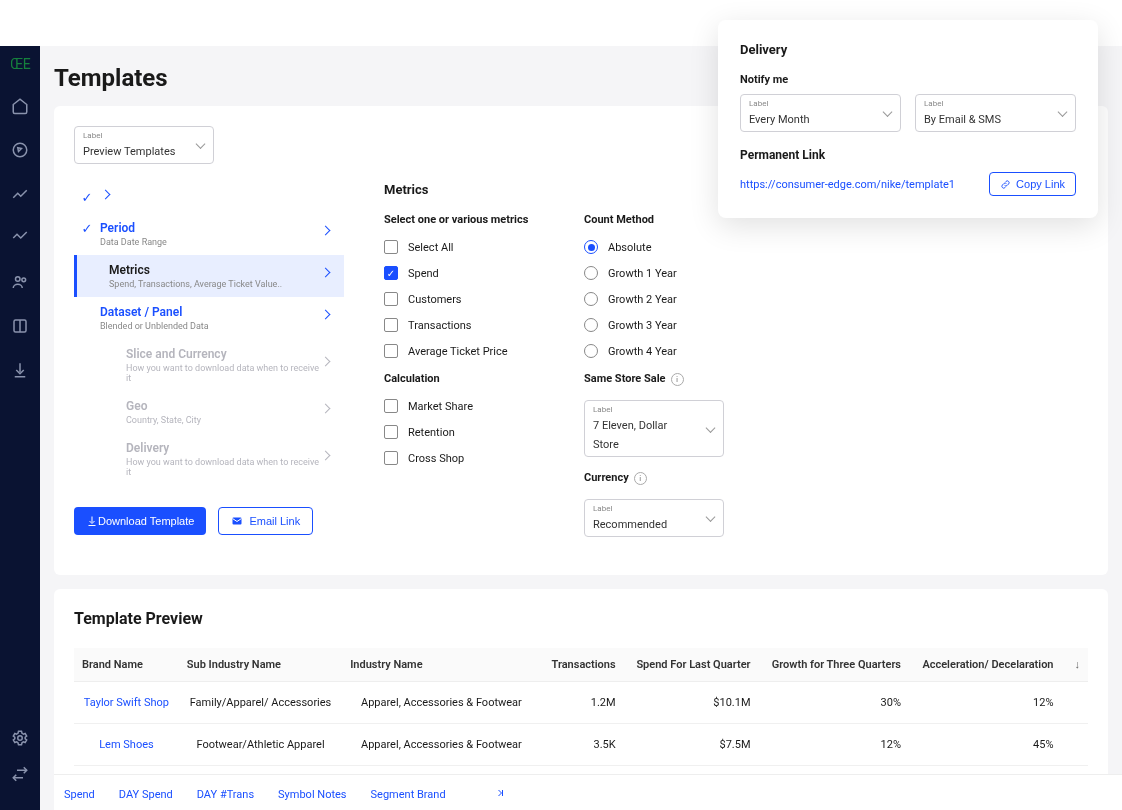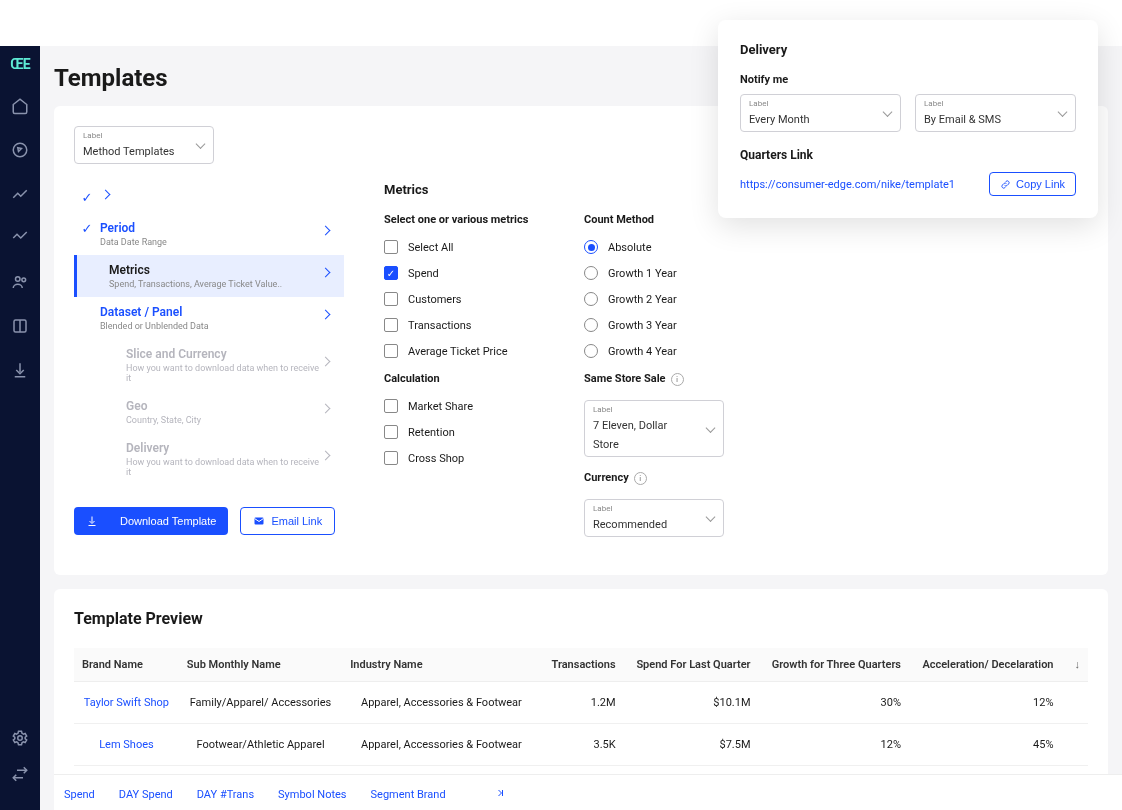--- a/index.html
+++ b/index.html
@@ -1,20 +1,20 @@
 <!DOCTYPE html>
 <html><head>
 <meta charset="utf-8">
 <style>
 * { box-sizing: border-box; margin: 0; padding: 0; }
 body { font-family: -apple-system, BlinkMacSystemFont, "Segoe UI", Roboto, Helvetica, Arial, sans-serif; background: #fff; color: #1a1a1a; width: 1122px; height: 810px; overflow: hidden; position: relative; }
 
 
 .sidebar { position: absolute; top: 46px; left: 0; width: 40px; height: 764px; background: #0a1332; display: flex; flex-direction: column; align-items: center; padding-top: 10px; }
-.sidebar-logo { color: #5eead4; font-weight: bold; font-size: 14px; margin-bottom: 24px; letter-spacing: -1px; }
+.sidebar-logo { color: #15803d; font-weight: normal; font-size: 14px; margin-bottom: 24px; letter-spacing: -1px; }
 .sidebar-icon { width: 20px; height: 20px; margin-bottom: 24px; color: #8a93ad; cursor: pointer; display:flex; align-items:center; justify-content:center; }
 .sidebar-bottom { position: absolute; bottom: 10px; display: flex; flex-direction: column; align-items: center; }
 .sidebar-bottom .sidebar-icon { margin-bottom: 16px; }
 
 
 .main { position: absolute; top: 46px; left: 40px; right: 0; bottom: 0; background: #f5f5f7; overflow: auto; }
 .page-title { font-size: 24px; font-weight: 700; margin: 18px 0 14px 14px; }
 
 .card { background: #fff; border-radius: 6px; margin: 0 14px 14px 14px; padding: 20px; }
 
@@ -38,21 +38,21 @@
 .step-title { font-size: 12px; font-weight: 600; }
 .step-sub { font-size: 9px; color: #888; margin-top: 2px; }
 .step-chevron { width: 14px; height: 14px; color: #1a4fff; align-self: center; }
 .step-chevron::before { content: ""; display: block; width: 6px; height: 6px; border-top: 1.5px solid currentColor; border-right: 1.5px solid currentColor; transform: rotate(45deg); margin-left: 2px; }
 .step.active-blue .step-title { color: #1a4fff; }
 .step.selected { background: #e8eeff; border-left: 3px solid #1a4fff; padding-left: 10px; }
 .step.disabled .step-title, .step.disabled .step-sub { color: #b5b5bd; margin-left: 26px; }
 .step.disabled .step-chevron { color: #b5b5bd; }
 
 .action-btns { display: flex; gap: 12px; margin-top: 22px; }
-.btn-primary { background: #1a4fff; color: #fff; border: none; border-radius: 4px; padding: 8px 12px; font-size: 11px; display: flex; align-items: center; gap: 22px; cursor: pointer; }
+.btn-primary { background: #1a4fff; color: #fff; border: none; border-radius: 4px; padding: 8px 12px; font-size: 11px; display: flex; align-items: center; gap: 0; cursor: pointer; }
 .btn-outline { background: #fff; color: #1a4fff; border: 1px solid #1a4fff; border-radius: 4px; padding: 7px 12px; font-size: 11px; display: flex; align-items: center; gap: 6px; cursor: pointer; }
 
 
 .metrics-panel { flex: 1; }
 .metrics-h { font-size: 13px; font-weight: 700; margin-bottom: 16px; }
 .metrics-cols { display: flex; gap: 50px; }
 .col-title { font-size: 11px; font-weight: 700; margin-bottom: 14px; }
 .metric-item { display: flex; align-items: flex-end; gap: 10px; margin-bottom: 12px; font-size: 11px; cursor: pointer; }
 .check { width: 14px; height: 14px; border: 1.5px solid #888; border-radius: 2px; display: inline-flex; align-items: center; justify-content: center; }
 .check.checked { background: #1a4fff; border-color: #1a4fff; color: #fff; font-size: 10px; }
@@ -151,21 +151,21 @@
   </div>
 </div>
 
 <div class="main">
   <h1 class="page-title">Templates</h1>
 
   <div class="card">
 
     <div class="label-select">
       <span class="lbl">Label</span>
-      <span class="val">Method Templates</span>
+      <span class="val">Preview Templates</span>
     </div>
 
     <div class="config-row">
 
       <div class="steps">
         <div id="steps-container">
             <div class="step active-blue">
               <span class="step-check">✓</span>
               <span class="step-chevron"></span>
             </div>
@@ -319,21 +319,21 @@
       </div>
     </div>
   </div>
 
   <div class="card" style="padding-bottom:50px;">
     <div class="preview-title">Template Preview</div>
     <table class="preview">
       <thead>
           <tr id="preview-head">
             <th>Brand Name</th>
-            <th>Sub Monthly Name</th>
+            <th>Sub Industry Name</th>
             <th>Industry Name</th>
             <th class="num">Transactions</th>
             <th class="num">Spend For Last Quarter</th>
             <th class="num">Growth for Three Quarters</th>
             <th class="num">Acceleration/ Decelaration</th>
             <th class="num"><span class="sort-arrow">↓</span></th>
           </tr>
         </thead>
       <tbody id="preview-body">
           <tr>
@@ -387,21 +387,21 @@
   <div class="popover-row">
     <div class="label-select">
       <span class="lbl">Label</span>
       <span class="val">Every Month</span>
     </div>
     <div class="label-select">
       <span class="lbl">Label</span>
       <span class="val">By Email &amp; SMS</span>
     </div>
   </div>
-  <div class="perm-title">Quarters Link</div>
+  <div class="perm-title">Permanent Link</div>
   <div class="link-row">
     <span class="perma">https://consumer-edge.com/nike/template1</span>
     <button class="copy-btn">
       <svg width="11" height="11" viewBox="0 0 24 24" fill="none" stroke="currentColor" stroke-width="2">
           <path d="M10 14a4 4 0 0 0 5.7 0l3-3a4 4 0 0 0-5.7-5.7l-1 1"></path>
           <path d="M14 10a4 4 0 0 0-5.7 0l-3 3a4 4 0 0 0 5.7 5.7l1-1"></path>
         </svg>
       <span>Copy Link</span>
     </button>
   </div>

